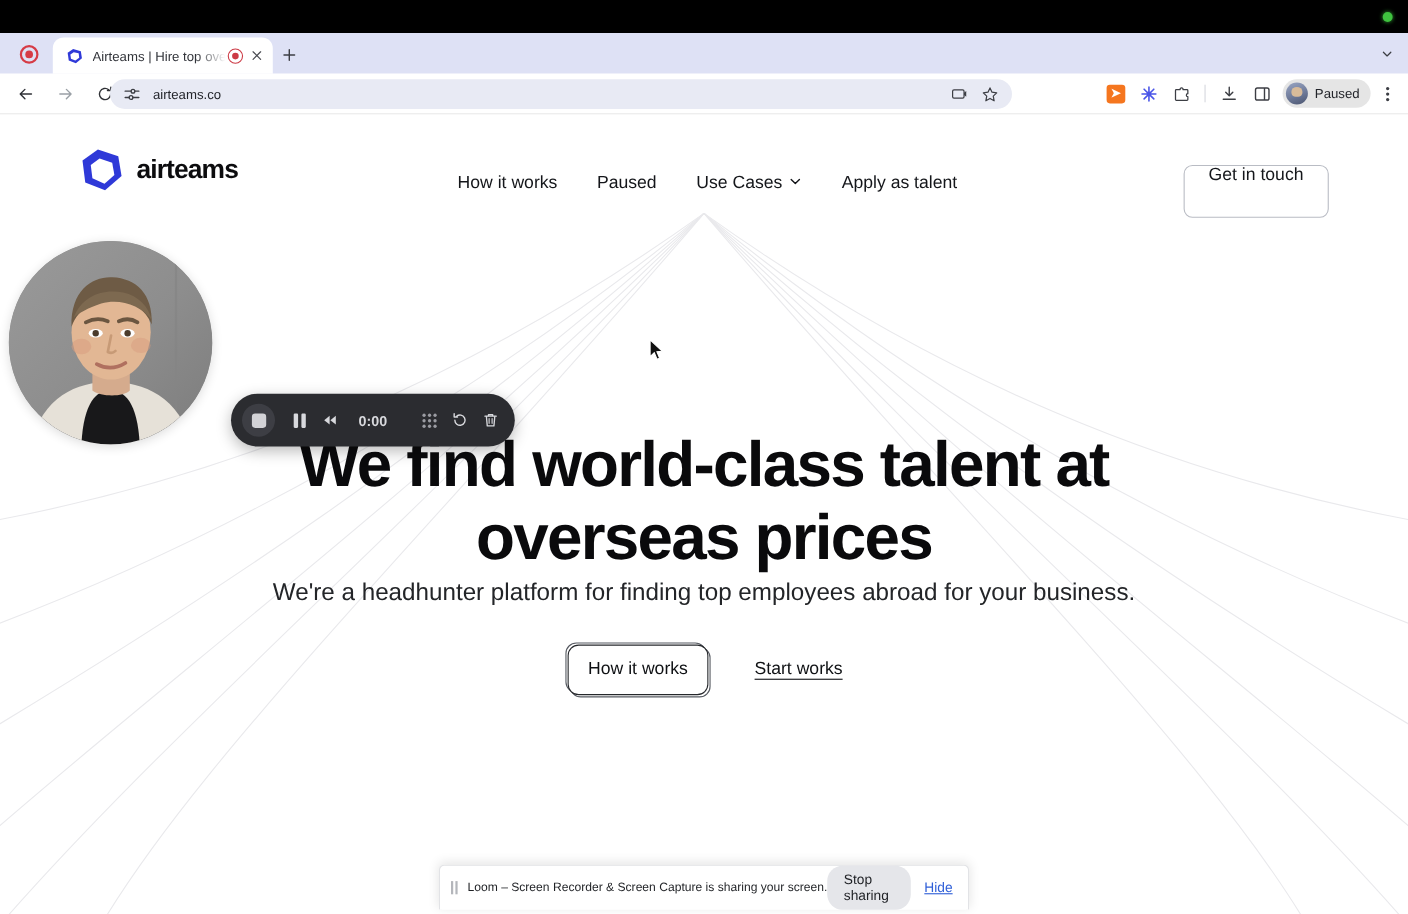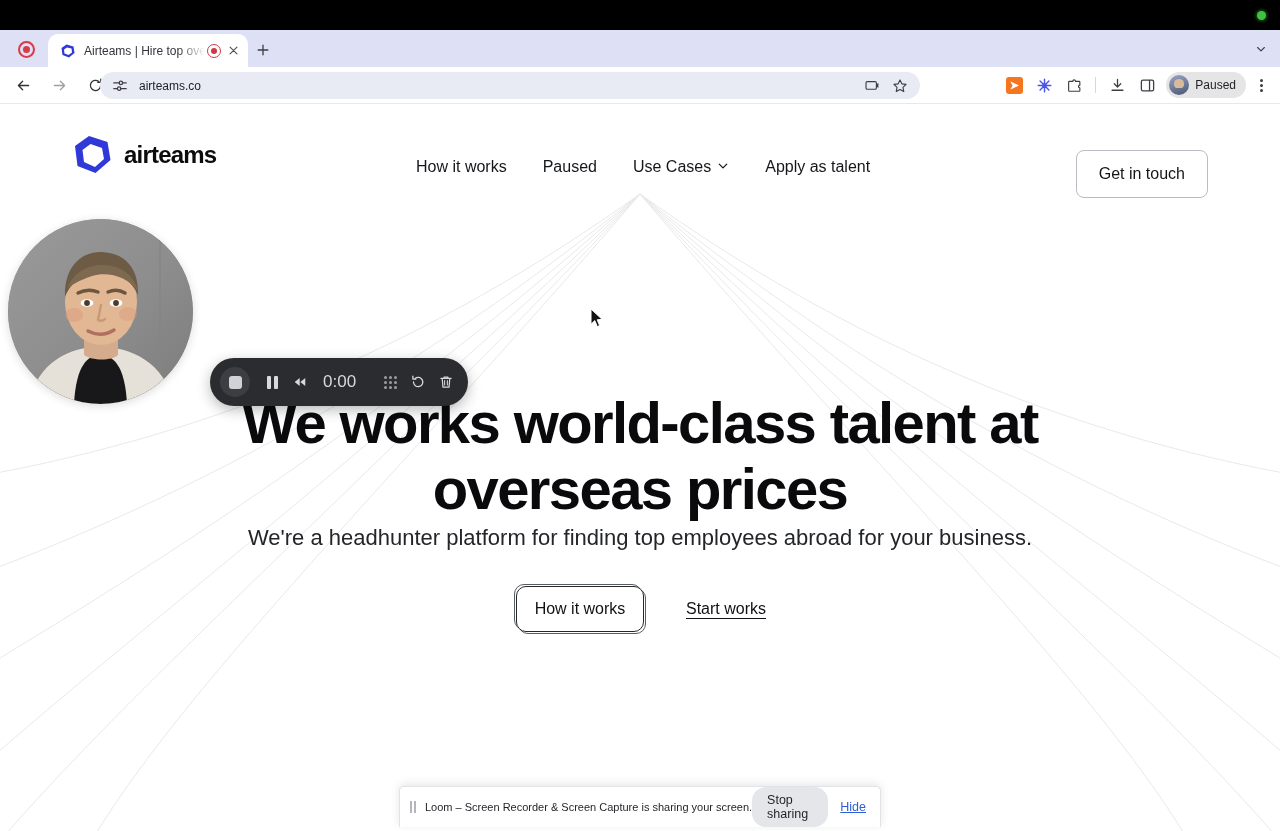--- a/index.html
+++ b/index.html
@@ -181,21 +181,21 @@
   }
   .nav-link {
     font-size: 16px; color: #14161a;
     display: flex; align-items: center; gap: 6px; white-space: nowrap;
   }
   .cta-outline {
     position: absolute; right: 72px; top: 46px;
     height: 48px; padding: 0 22px;
     border: 1px solid #b9bcc4; border-radius: 8px;
     background: #ffffff;
-    display: flex; align-items: center; justify-content: center;
+    display: flex; align-items: flex-start; justify-content: center;
     font-size: 16px; color: #14161a;
   }
 
   
   .hero-title {
     position: absolute; top: 286px; left: 0; width: 1280px;
     text-align: center;
     font-size: 58px; line-height: 66px; font-weight: bold;
     letter-spacing: -1.6px; color: #0a0a0c;
   }
@@ -256,22 +256,22 @@
   }
   .loom-stop { width: 13px; height: 13px; border-radius: 3px; background: #d2d2d6; }
   .loom-ibtn {
     width: 26px; height: 26px; flex: 0 0 26px;
     display: flex; align-items: center; justify-content: center;
     color: #d8d9dd;
   }
   .loom-pause { display: flex; gap: 3px; }
   .loom-pause i { width: 4px; height: 13px; background: #d8d9dd; border-radius: 1px; display: block; }
   .loom-time {
-    font-size: 17px; color: #d8d9dd; margin: 0 6px 0 8px;
-    min-width: 32px; text-align: center;
+    font-size: 13px; color: #d8d9dd; margin: 0 6px 0 8px;
+    min-width: 32px; text-align: center; font-weight: bold;
   }
   .loom-sep { width: 1px; height: 18px; background: #4d4e54; margin: 0 8px 0 4px; }
   .loom-grip {
     width: 18px; height: 18px; flex: 0 0 18px;
     display: grid; grid-template-columns: repeat(3,3px); grid-template-rows: repeat(3,3px);
     gap: 2px; align-content: center; justify-content: center;
   }
   .loom-grip i { width: 3px; height: 3px; border-radius: 50%; background: #9b9ca2; display: block; }
 
   
@@ -483,21 +483,21 @@
         <span>Apply as talent</span>
       </a>
     </nav>
 
     <div class="cta-outline">
       <span>Get in touch</span>
     </div>
   </div>
 
   <h1 class="hero-title">
-    <span>We works world-class talent at</span><br>
+    <span>We find world-class talent at</span><br>
     <span>overseas prices</span>
   </h1>
 
   <p class="hero-sub">We're a headhunter platform for finding top employees abroad for your business.</p>
 
   <div class="hero-actions">
     <div class="btn-stack">
       <span class="ghost2"></span>
       <span class="ghost"></span>
       <span class="face">How it works</span>

